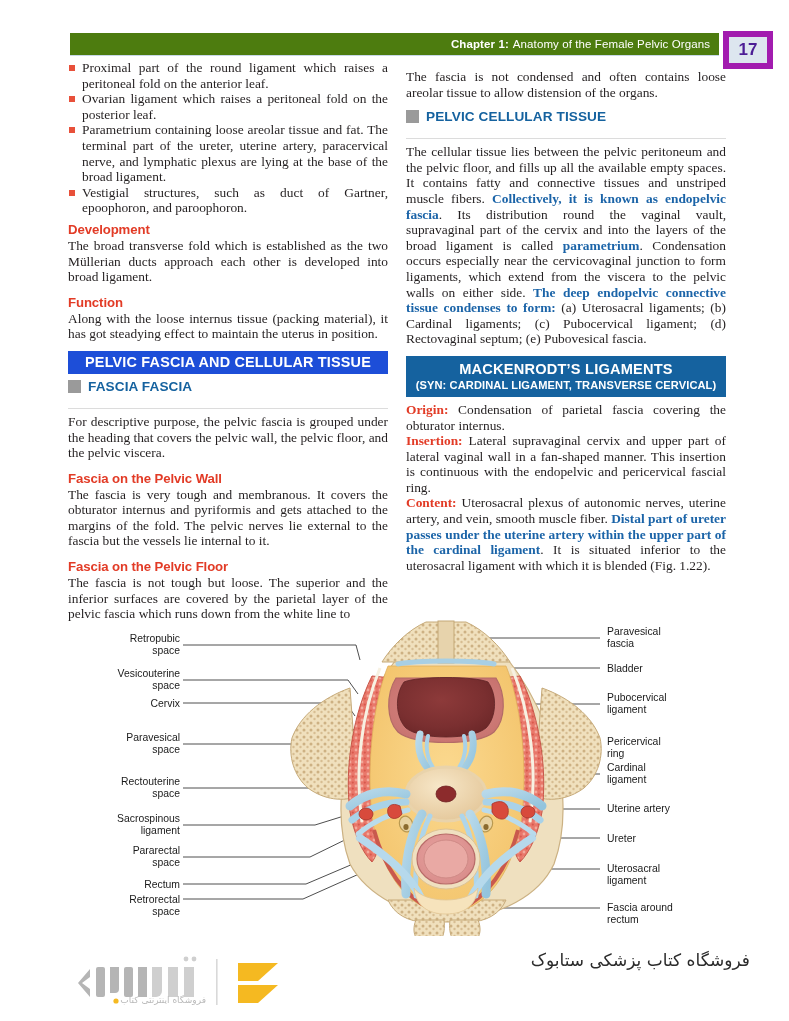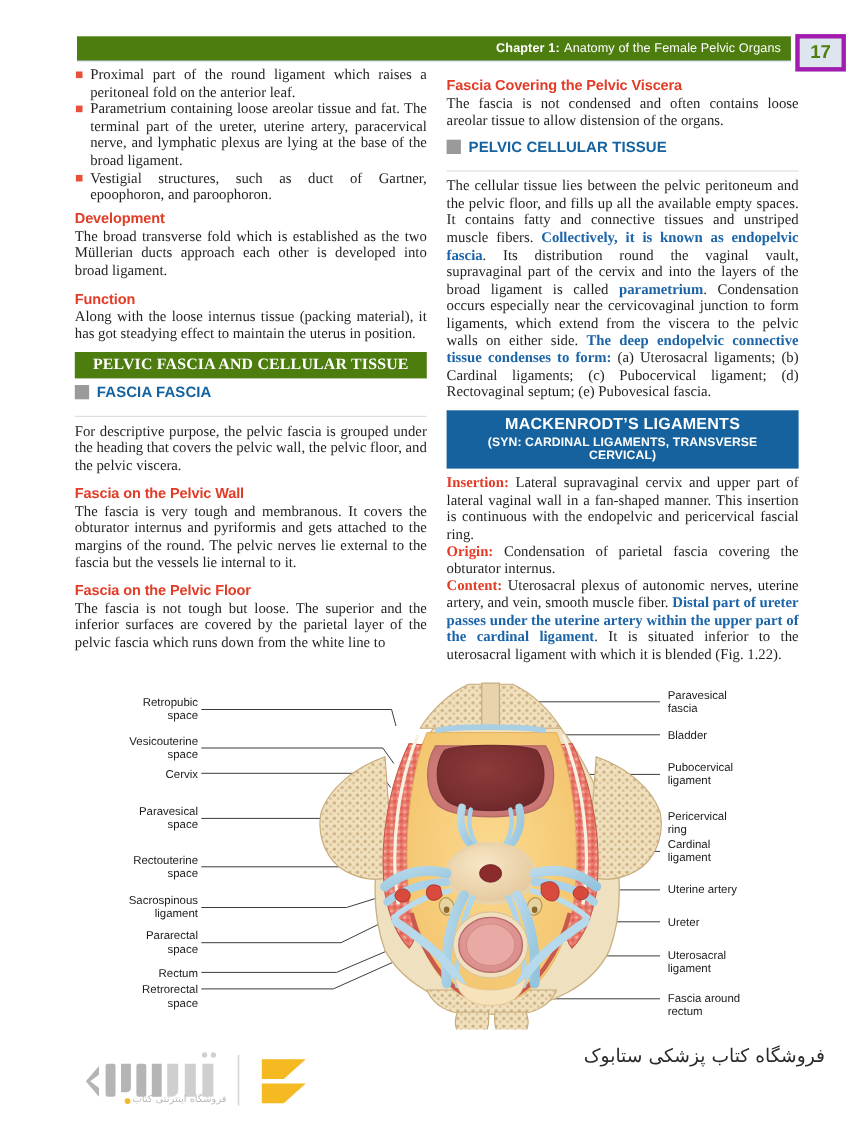--- a/index.html
+++ b/index.html
@@ -6,22 +6,22 @@
   body{width:789px;height:1021px;font-family:"Liberation Serif",serif;color:#231f20;overflow:hidden;}
   .page{position:relative;width:789px;height:1021px;background:#fff;}
 
   
   .header{position:absolute;left:70px;top:33px;width:649px;height:22px;
           background:#4d7c0f;display:flex;align-items:center;justify-content:flex-end;
           box-shadow:0 1px 0 #c8d8e8;}
   .header .chap{font-family:"Liberation Sans",sans-serif;font-size:11.5px;font-weight:bold;color:#fff;letter-spacing:.1px;}
   .header .chaptitle{font-family:"Liberation Sans",sans-serif;font-size:11.5px;color:#fff;margin-left:4px;margin-right:9px;letter-spacing:.1px;}
   .pagenum{position:absolute;left:723px;top:31px;width:38px;height:26px;background:#dde6ef;
-           border:4px solid #a21caf;display:flex;align-items:center;justify-content:center;
-           font-family:"Liberation Sans",sans-serif;font-size:17px;font-weight:bold;color:#4d7c0f;}
+           border:6px solid #a21caf;display:flex;align-items:center;justify-content:center;
+           font-family:"Liberation Sans",sans-serif;font-size:17px;font-weight:bold;color:#4c1d95;}
 
   
   .col{position:absolute;top:60px;width:320px;}
   .col.left{left:68px;}
   .col.right{left:406px;}
 
   p.body{margin:0 0 0 0;font-size:13.4px;line-height:15.6px;text-align:justify;
          text-justify:inter-word;hyphens:auto;}
   p.body + p.body{margin-top:0;}
   .gap{height:9px;}
@@ -34,21 +34,21 @@
   .bblue{color:#1b64a8;font-weight:bold;}
   .bred{color:#e23b26;font-weight:bold;}
 
   
   ul.sq{list-style:none;margin:0;padding:0;}
   ul.sq li{position:relative;padding-left:14px;font-size:13.4px;line-height:15.6px;
            text-align:justify;hyphens:auto;margin-bottom:0px;}
   ul.sq li:before{content:"";position:absolute;left:1px;top:5px;width:6px;height:6px;background:#e8503a;}
 
   
-  .barblue{background:#4d7c0f;color:#fff;font-family:Liberation Serif, serif;
+  .barblue{background:#1d4ed8;color:#fff;font-family:Liberation Sans, sans-serif;
            font-weight:bold;font-size:14.4px;letter-spacing:.2px;text-align:center;
            padding:3px 0 4px 0;}
   
   .subhead{display:flex;align-items:center;gap:7px;padding-bottom:14px;
            border-bottom:1.5px solid #dcdcdc;}
   .subhead .sq{width:13px;height:13px;background:#9a9a9a;flex:0 0 auto;}
   .subhead .t{font-family:"Liberation Sans",sans-serif;font-weight:bold;font-size:13.6px;
               color:#15629f;letter-spacing:.1px;}
 
   
@@ -78,20 +78,21 @@
   <div class="header">
     <span class="chap">Chapter 1:</span>
     <span class="chaptitle">Anatomy of the Female Pelvic Organs</span>
   </div>
   <div class="pagenum">17</div>
 
   <div class="col left">
 
     <ul class="sq">
       <li>Proximal part of the round ligament which raises a peritoneal fold on the anterior leaf.</li>
+      <li>Ovarian ligament which raises a peritoneal fold on the posterior leaf.</li>
       <li>Parametrium containing loose areolar tissue and fat. The terminal part of the ureter, uterine artery, paracervical nerve, and lymphatic plexus are lying at the base of the broad ligament.</li>
       <li>Vestigial structures, such as duct of Gartner, epoophoron, and paroophoron.</li>
     </ul>
 
     <div class="gap-s"></div>
     <h4 class="red">Development</h4>
     <p class="body">The broad transverse fold which is established as the two Müllerian ducts approach each other is developed into broad ligament.</p>
 
     <div class="gap"></div>
     <h4 class="red">Function</h4>
@@ -104,52 +105,51 @@
     <div class="subhead">
       <span class="sq"></span>
       <span class="t">FASCIA FASCIA</span>
     </div>
 
     <div class="gap-s"></div>
     <p class="body">For descriptive purpose, the pelvic fascia is grouped under the heading that covers the pelvic wall, the pelvic floor, and the pelvic viscera.</p>
 
     <div class="gap"></div>
     <h4 class="red">Fascia on the Pelvic Wall</h4>
-    <p class="body">The fascia is very tough and membranous. It covers the obturator internus and pyriformis and gets attached to the margins of the round. The pelvic nerves lie external to the fascia but the vessels lie internal to it.</p>
+    <p class="body">The fascia is very tough and membranous. It covers the obturator internus and pyriformis and gets attached to the margins of the fold. The pelvic nerves lie external to the fascia but the vessels lie internal to it.</p>
 
     <div class="gap"></div>
     <h4 class="red">Fascia on the Pelvic Floor</h4>
     <p class="body">The fascia is not tough but loose. The superior and the inferior surfaces are covered by the parietal layer of the pelvic fascia which runs down from the white line to</p>
   </div>
 
   <div class="col right">
 
 
     <div class="gap"></div>
-    <h4 class="red">Fascia Covering the Pelvic Viscera</h4>
     <p class="body">The fascia is not condensed and often contains loose areolar tissue to allow distension of the organs.</p>
 
     <div class="gap"></div>
     <div class="subhead">
       <span class="sq"></span>
       <span class="t">PELVIC CELLULAR TISSUE</span>
     </div>
 
     <div class="gap-s"></div>
     <p class="body"><span>The cellular tissue lies between the pelvic peritoneum and the pelvic floor, and fills up all the available empty spaces. It contains fatty and connective tissues and unstriped muscle fibers. </span><span class="bblue">Collectively, it is known as endopelvic fascia</span><span>. Its distribution round the vaginal vault, supravaginal part of the cervix and into the layers of the broad ligament is called </span><span class="bblue">parametrium</span><span>. Condensation occurs especially near the cervicovaginal junction to form ligaments, which extend from the viscera to the pelvic walls on either side. </span><span class="bblue">The deep endopelvic connective tissue condenses to form:</span><span> (a) Uterosacral ligaments; (b) Cardinal ligaments; (c) Pubocervical ligament; (d) Rectovaginal septum; (e) Pubovesical fascia.</span></p>
 
     <div class="gap"></div>
     <div class="mkbox">
       <div class="t1">MACKENRODT’S LIGAMENTS</div>
-      <div class="t2">(SYN: CARDINAL LIGAMENTS, TRANSVERSE CERVICAL)</div>
-    </div>
-
-    <div class="gap-s"></div>
+      <div class="t2">(SYN: CARDINAL LIGAMENT, TRANSVERSE CERVICAL)</div>
+    </div>
+
+    <div class="gap-s"></div>
+    <p class="body"><span class="bred">Origin:</span><span> Condensation of parietal fascia covering the obturator internus.</span></p>
     <p class="body"><span class="bred">Insertion:</span><span> Lateral supravaginal cervix and upper part of lateral vaginal wall in a fan-shaped manner. This insertion is continuous with the endopelvic and pericervical fascial ring.</span></p>
-    <p class="body"><span class="bred">Origin:</span><span> Condensation of parietal fascia covering the obturator internus.</span></p>
     <p class="body"><span class="bred">Content:</span><span> Uterosacral plexus of autonomic nerves, uterine artery, and vein, smooth muscle fiber. </span><span class="bblue">Distal part of ureter passes under the uterine artery within the upper part of the cardinal ligament</span><span>. It is situated inferior to the uterosacral ligament with which it is blended (Fig. 1.22).</span></p>
   </div>
 
   <div class="figure">
     <svg width="670" height="320" viewBox="0 0 670 320" xmlns="http://www.w3.org/2000/svg">
       <defs>
         <radialGradient id="gFat" cx="50%" cy="45%" r="62%">
           <stop offset="0%" stop-color="#fbd98f"></stop>
           <stop offset="100%" stop-color="#f3c46c"></stop>
         </radialGradient>

